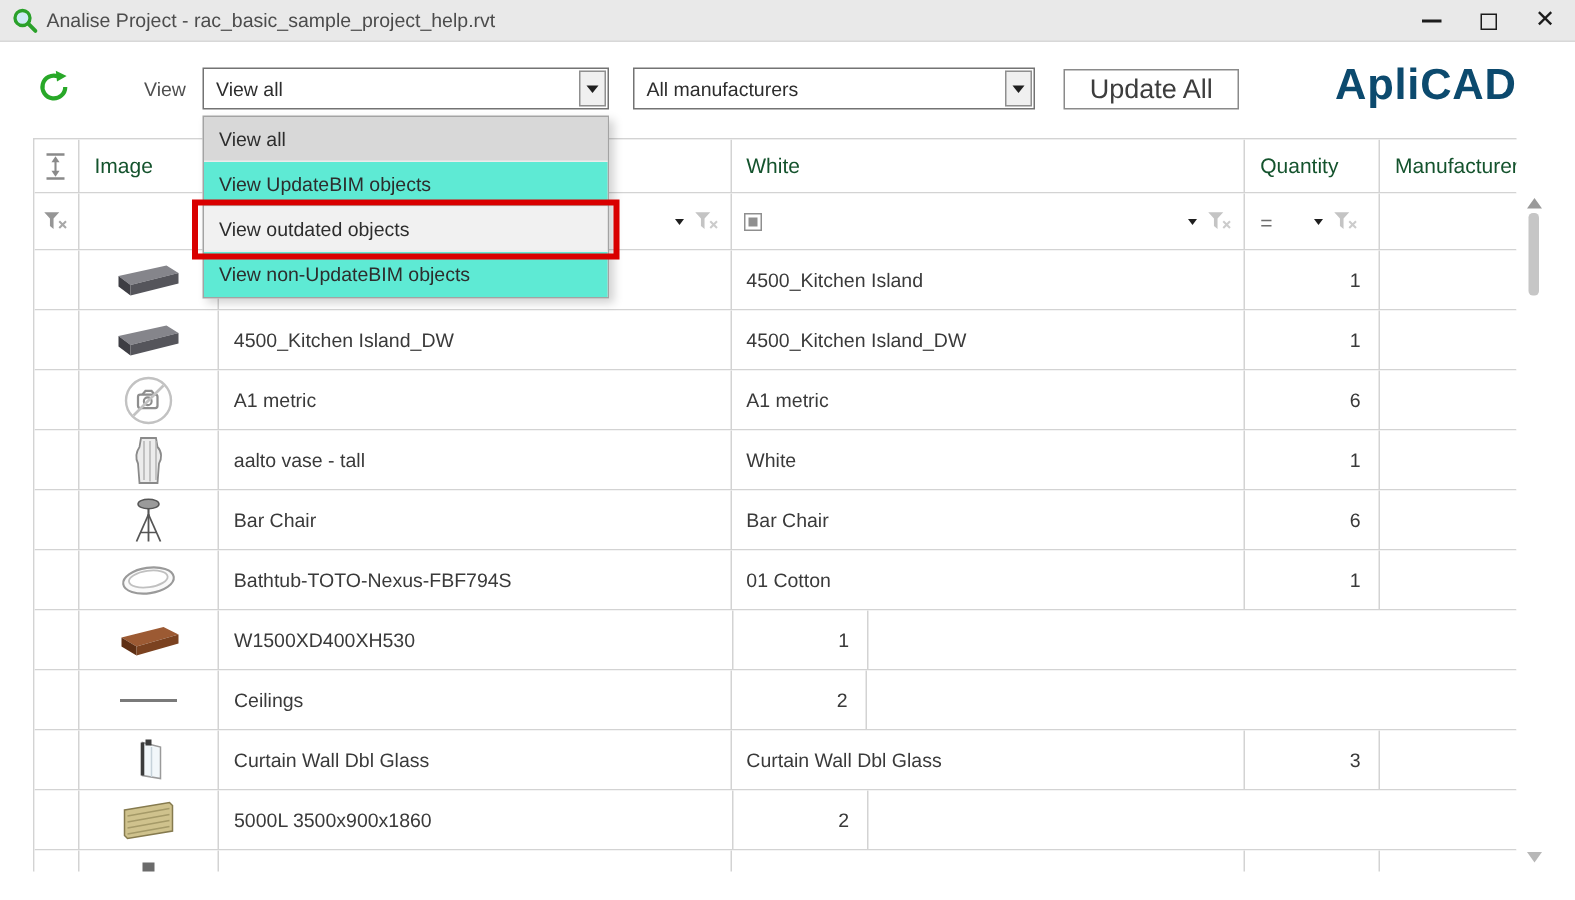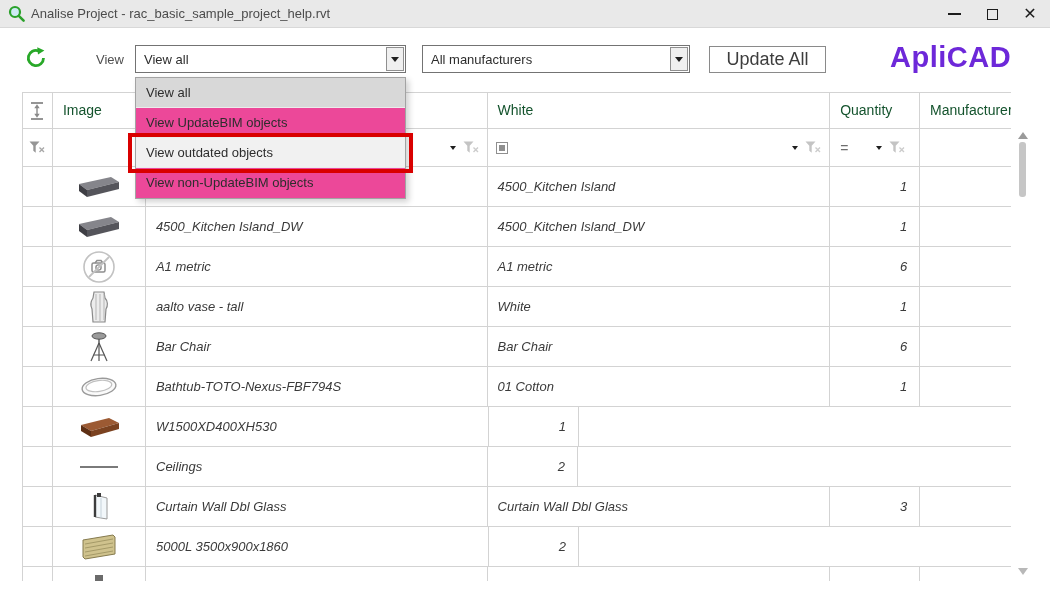--- a/index.html
+++ b/index.html
@@ -20,48 +20,48 @@
   .refresh-btn { position:absolute; left:24px; top:46px; width:24px; height:24px; cursor:pointer; }
   .view-label { position:absolute; left:96px; top:52px; font-size:13px; color:#4f4f4f; }
   .combo { position:absolute; top:45px; height:28px; background:#fff; border:1px solid #737373; }
   .combo-view { left:135px; width:271px; }
   .combo-mfr { left:422px; width:268px; }
   .combo .value { position:absolute; left:8px; top:6px; font-size:13px; color:#2d2d2d; white-space:nowrap; }
   .combo .dd-btn { position:absolute; right:1px; top:1px; width:18px; height:24px; background:#f0f0f0; border:1px solid #8f8f8f; display:flex; align-items:center; justify-content:center; }
   .caret { width:0; height:0; border-left:4px solid transparent; border-right:4px solid transparent; border-top:5px solid #1f1f1f; }
   .caret.small { border-left-width:3.5px; border-right-width:3.5px; border-top-width:4.5px; }
   .update-btn { position:absolute; left:709px; top:46px; width:117px; height:27px; background:#fff; border:1px solid #8a8a8a; font-size:18px; color:#3d3d3d; display:flex; align-items:center; justify-content:center; cursor:pointer; }
-  .brand { position:absolute; left:890px; top:41px; font-size:29px; font-weight:800; color:#6d28d9; letter-spacing:0.5px; }
+  .brand { position:absolute; left:890px; top:41px; font-size:29px; font-weight:800; color:#0c4a6e; letter-spacing:0.5px; }
 
   
   .table { position:absolute; left:22px; top:92px; width:989px; height:489px; overflow:hidden; border-top:1px solid #d3d3d3; border-left:1px solid #d3d3d3; background:#fff; }
   .trow { display:flex; border-bottom:1px solid #d3d3d3; background:#fff; }
   .header-row { height:36px; }
   .filter-row { height:38px; }
-  .data-row { height:40px;font-style:italic; }
+  .data-row { height:40px; }
   .partial-row { height:15px; border-bottom:none; }
   .cell { border-right:1px solid #d3d3d3; overflow:hidden; white-space:nowrap; position:relative; }
   .c0 { width:30px; } .c1 { width:93px; } .c2 { width:342px; } .c3 { width:343px; } .c4 { width:90px; } .c5 { width:91px; border-right:none; }
   .header-cell { font-size:14px; color:#14532d; line-height:35px; padding-left:10px; }
   .header-cell.center { padding:0; display:flex; align-items:center; justify-content:center; }
   .icon-cell { display:flex; align-items:center; justify-content:center; }
   .text-cell { font-size:13px; color:#3a3a3a; line-height:39px; padding-left:10px; }
   .qty-cell { font-size:13px; color:#3a3a3a; line-height:39px; text-align:right; padding-right:12px; }
   .filter-cell-icons { display:flex; align-items:center; }
   .f-right { justify-content:flex-end; padding-right:8px; gap:7px; }
   .f-center { justify-content:center; }
   .sq-icon { width:12px; height:12px; border:1px solid #8f8f8f; margin-left:8px; display:flex; align-items:center; justify-content:center; }
   .sq-icon > div { width:6px; height:6px; background:#8f8f8f; }
   .eq-sign { font-size:14px; color:#6e6e6e; padding-left:10px; margin-right:auto; }
   .filter-cell-icons.qtyf { padding-right:14px; gap:7px; }
   .sliver { margin-top:6px; }
 
   
   .dropdown { position:absolute; left:135px; top:77px; width:271px; background:#fff; border:1px solid #a3a3a3; box-shadow:3px 3px 6px rgba(0,0,0,0.18); z-index:10; }
-  .dropdown-item { height:30px; line-height:29px; padding-left:10px; font-size:13px; color:#2d2d2d; border-bottom:1px solid #ececec; background:#ec4899; cursor:pointer; white-space:nowrap; }
+  .dropdown-item { height:30px; line-height:29px; padding-left:10px; font-size:13px; color:#2d2d2d; border-bottom:1px solid #ececec; background:#5eead4; cursor:pointer; white-space:nowrap; }
   .dropdown-item:last-child { border-bottom:none; }
   .dropdown-item.selected { background:#d8d8d8; }
   .dropdown-item.highlighted { background:#f1f1f1; }
 
   
   .annotation { position:absolute; left:128px; top:133px; width:285px; height:40px; border:4px solid #d90000; z-index:20; pointer-events:none; }
 
   
   .scrollbar { position:absolute; left:1014px; top:128px; width:17px; height:453px; }
   .sb-up { position:absolute; top:4px; left:4px; width:0; height:0; border-left:5px solid transparent; border-right:5px solid transparent; border-bottom:7px solid #9a9a9a; }

